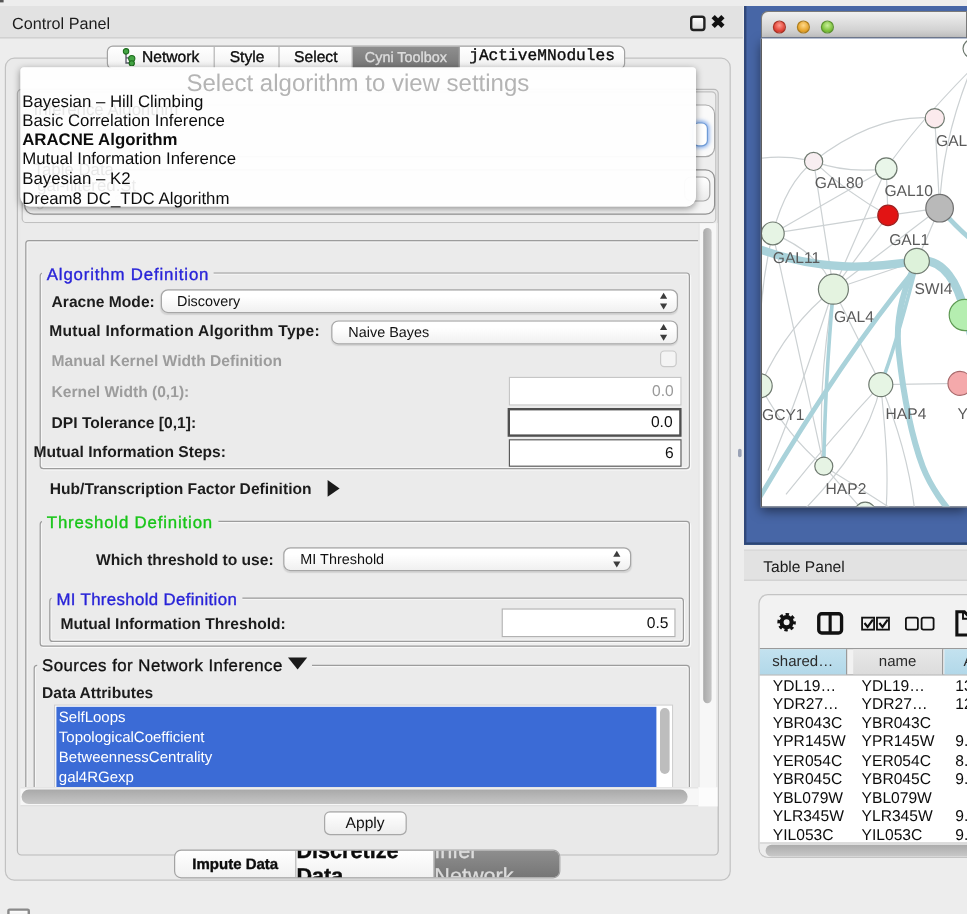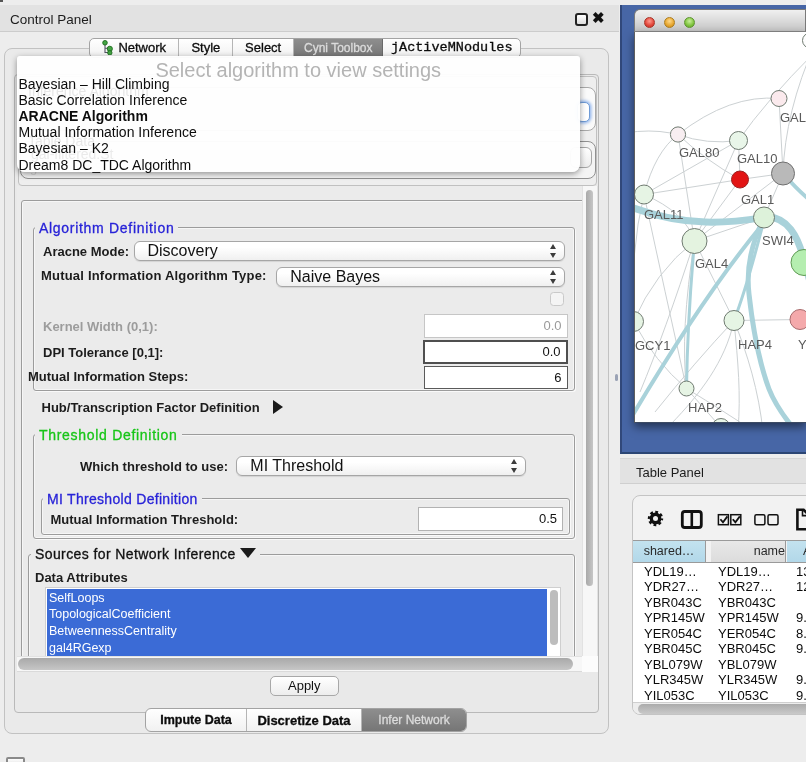--- a/index.html
+++ b/index.html
@@ -4,21 +4,21 @@
 <style>
 * { margin:0; padding:0; box-sizing:border-box; }
 html,body { width:806px; height:762px; overflow:hidden; }
 body { font-family:"Liberation Sans", sans-serif; background:#ededed; position:relative; }
 .abs { position:absolute; }
 .b { font-weight:bold; }
 .lbl { position:absolute; font-size:13px; color:#1c1c1c; white-space:nowrap; }
 .grp { position:absolute; border:1px solid #9c9c9c; border-radius:3px; box-shadow:inset 0 0 0 1px rgba(255,255,255,0.55), 1px 1px 0 rgba(255,255,255,0.7); }
 .gtitle { position:absolute; font-size:14px; letter-spacing:0.5px; background:#ebebeb; padding:0 4px; white-space:nowrap; -webkit-text-stroke:0.3px; }
 .combo { position:absolute; background:linear-gradient(#ffffff 30%,#f0f0f0); border:1px solid #a6a6a6; border-radius:6px; box-shadow:0 1px 1px rgba(0,0,0,0.1); }
-.combo .ctext { position:absolute; left:13px; top:50%; transform:translateY(-50%); font-size:16px; color:#111; white-space:nowrap; }
+.combo .ctext { position:absolute; left:13px; top:50%; transform:translateY(-50%); font-size:12px; color:#111; white-space:nowrap; }
 .stepper { position:absolute; right:6px; top:50%; margin-top:-7px; width:9px; height:14px; }
 .stepper:before { content:""; position:absolute; left:1px; top:0; border-left:3.5px solid transparent; border-right:3.5px solid transparent; border-bottom:5px solid #3c3c3c; }
 .stepper:after { content:""; position:absolute; left:1px; bottom:0; border-left:3.5px solid transparent; border-right:3.5px solid transparent; border-top:5px solid #3c3c3c; }
 .inp { position:absolute; background:#fff; font-size:13px; text-align:right; padding-right:5px; color:#111; }
 .tabrow { position:absolute; background:linear-gradient(#ffffff,#f1f1f1); border:1px solid #a3a3a3; border-radius:5px; display:flex; overflow:hidden; }
 .tabrow .tb { font-size:13px; color:#0c0c0c; display:flex; align-items:center; justify-content:center; border-right:1px solid #b5b5b5; -webkit-text-stroke:0.3px; }
 .tabrow .tb:last-child { border-right:none; }
 .tabrow .sel { background:linear-gradient(#8e8e8e,#767676); color:#dcdcdc; border-right-color:#6a6a6a; }
 </style>
 </head>
@@ -73,20 +73,21 @@
         <span class="ctext">Discovery</span>
         <span class="stepper"></span>
       </div>
 
     <div class="lbl b" style="left:41px;top:268px;letter-spacing:0.2px;">Mutual Information Algorithm Type:</div>
     <div class="combo" style="left:276.3px;top:266.5px;width:288.7px;height:20.5px;">
         <span class="ctext">Naive Bayes</span>
         <span class="stepper"></span>
       </div>
 
+    <div class="lbl b" style="left:43px;top:293px;color:#9c9c9c;">Manual Kernel Width Definition</div>
     <div class="abs" style="left:550px;top:292px;width:13.5px;height:13.5px;background:#f4f4f4;border:1px solid #c9c9c9;border-radius:3.5px;"></div>
 
     <div class="lbl b" style="left:43px;top:319px;color:#9c9c9c;">Kernel Width (0,1):</div>
     <div class="inp" style="left:424px;top:314px;width:143.5px;height:23.5px;border:1px solid #c6c6c6;color:#9a9a9a;line-height:21.5px;">0.0</div>
 
     <div class="lbl b" style="left:43px;top:345px;">DPI Tolerance [0,1]:</div>
     <div class="inp" style="left:423px;top:340px;width:144.5px;height:24px;border:2px solid #4f4f4f;line-height:20px;">0.0</div>
 
     <div class="lbl b" style="left:28px;top:369px;">Mutual Information Steps:</div>
     <div class="inp" style="left:424px;top:365.5px;width:143.5px;height:23px;border:1px solid #5a5a5a;line-height:21px;">6</div>
@@ -123,22 +124,22 @@
 <div class="abs" style="left:586px;top:190px;width:7px;height:396px;background:linear-gradient(90deg,#a9a9a9,#c6c6c6);border-radius:4px;"></div>
 
 <div class="abs" style="left:17px;top:656px;width:565px;height:16px;background:#f7f7f7;border-top:1px solid #e2e2e2;border-bottom:1px solid #dadada;"></div>
 <div class="abs" style="left:18px;top:658px;width:555px;height:12px;background:linear-gradient(#a9a9a9,#c6c6c6);border-radius:6px;"></div>
 <div class="abs" style="left:582px;top:656px;width:15.5px;height:16px;background:#fcfcfc;"></div>
 
 <div class="abs" style="left:269.5px;top:675.5px;width:69.5px;height:20.5px;background:linear-gradient(#ffffff,#ededed);border:1px solid #a8a8a8;border-radius:5px;text-align:center;font-size:13px;line-height:18px;color:#111;">Apply</div>
 
 <div class="tabrow" style="left:145px;top:708px;width:322px;height:24px;border-radius:6px;">
   <div class="tb b" style="width:101.7px;font-size:12.5px;">Impute Data</div>
-  <div class="tb b" style="width:115.6px;font-size:13px;">Discretize Data</div>
-  <div class="tb sel" style="width:104.7px;font-size:12px;font-weight:normal;">Infer Network</div>
+  <div class="tb b" style="width:115.6px;font-size:18px;">Discretize Data</div>
+  <div class="tb sel" style="width:104.7px;font-size:18px;font-weight:normal;">Infer Network</div>
 </div>
 
 <div class="abs" style="left:5.5px;top:757px;width:19px;height:10px;background:linear-gradient(#fefefe,#e0e0e0);border:2px solid #8a8a8a;border-radius:2px;"></div>
 
 <div class="abs" style="left:17px;top:55.5px;width:562.5px;height:116.5px;background:rgba(254,254,254,0.97);border-radius:3px 3px 8px 8px;box-shadow:0 2px 6px rgba(0,0,0,0.4);z-index:20;">
   <div class="abs" style="left:0;top:3px;width:100%;text-align:center;font-size:20px;color:#b4b4b4;">Select algorithm to view settings</div>
   <div class="abs" style="left:11px;top:27px;font-size:14px;color:rgba(120,120,120,0.18);">Inference Algorithm</div>
   <div class="abs" style="left:11px;top:77px;font-size:14px;color:rgba(120,120,120,0.16);">Table Data</div>
   <div class="abs" style="left:14px;top:90px;font-size:14px;color:rgba(120,120,120,0.15);">gal-filtered.St</div>
   <div class="abs" style="left:1.5px;top:20px;font-size:14px;color:#0c0c0c;line-height:16.2px;white-space:nowrap;">Bayesian – Hill Climbing<br>Basic Correlation Inference<br><b>ARACNE Algorithm</b><br>Mutual Information Inference<br>Bayesian – K2<br>Dream8 DC_TDC Algorithm</div>
@@ -251,21 +252,21 @@
       <rect x="767" y="513.7" width="10" height="10" rx="1.5"></rect>
       <path d="M719.4 518.2 l2.6 3.2 l4.4 -6" stroke-width="1.8"></path>
       <path d="M731.8 518.2 l2.6 3.2 l4.4 -6" stroke-width="1.8"></path>
     </g>
     <path d="M796.4 508.8 h6.2 l4.8 4.8 v14.6 h-11 z" fill="none" stroke="#111" stroke-width="2.6"></path>
     <path d="M801.5 508.8 v5.8 h5.9" fill="none" stroke="#111" stroke-width="1.6"></path>
   </svg>
 
   <div class="abs" style="left:0;top:44px;width:178px;height:22.5px;border-top:1px solid #9a9a9a;border-bottom:1px solid #9a9a9a;font-size:12.5px;color:#2a2a2a;">
     <div class="abs" style="left:0;top:0;width:73px;height:20.5px;background:linear-gradient(#c3e2ef,#b2d8e9);border-right:1px solid #9a9a9a;text-align:center;line-height:20px;">shared…</div>
-    <div class="abs" style="left:78px;top:0;width:75px;height:20.5px;background:linear-gradient(#e8e8e8,#dcdcdc);border-right:1px solid #9a9a9a;text-align:right;line-height:20px;">name</div>
+    <div class="abs" style="left:78px;top:0;width:75px;height:20.5px;background:linear-gradient(#e8e8e8,#dcdcdc);border-right:1px solid #9a9a9a;text-align:center;line-height:20px;">name</div>
     <div class="abs" style="left:154px;top:0;width:24px;height:20.5px;background:linear-gradient(#c3e2ef,#b2d8e9);padding-left:16px;line-height:20px;">A</div>
   </div>
 
   <div class="abs" style="left:0;top:66.5px;width:178px;height:139px;background:#fff;font-size:13px;color:#0c0c0c;overflow:hidden;">
     <div class="abs" style="left:11px;top:1px;line-height:15.55px;">YDL19…<br>YDR27…<br>YBR043C<br>YPR145W<br>YER054C<br>YBR045C<br>YBL079W<br>YLR345W<br>YIL053C</div>
     <div class="abs" style="left:85px;top:1px;line-height:15.55px;">YDL19…<br>YDR27…<br>YBR043C<br>YPR145W<br>YER054C<br>YBR045C<br>YBL079W<br>YLR345W<br>YIL053C</div>
     <div class="abs" style="left:163px;top:1px;line-height:15.55px;">13<br>12<br>&nbsp;<br>9.<br>8.<br>9.<br>&nbsp;<br>9.<br>9.</div>
   </div>
 
   <div class="abs" style="left:0;top:205.5px;width:178px;height:14px;background:#ededed;border-top:1px solid #cfcfcf;">

